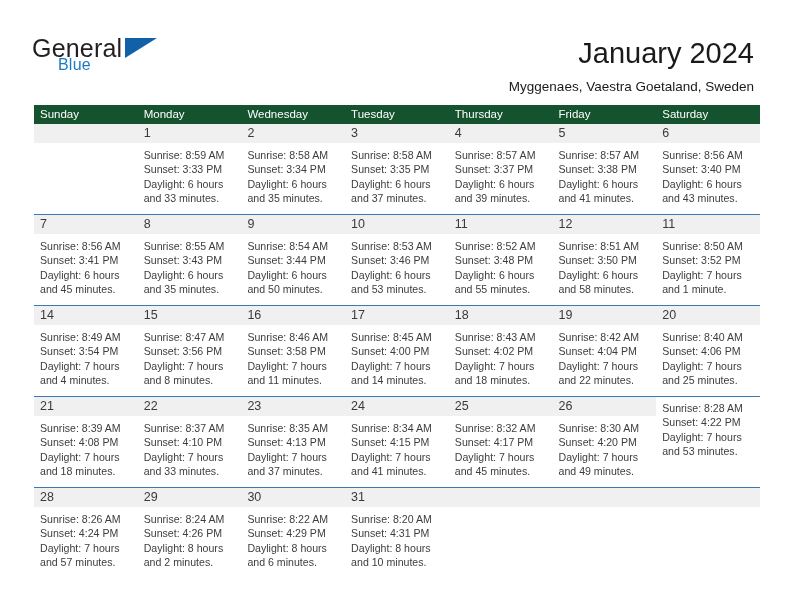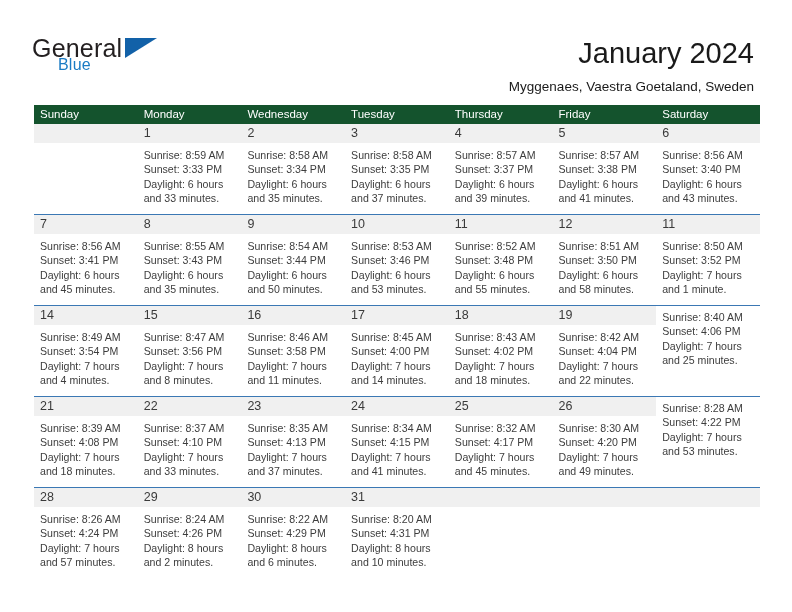--- a/index.html
+++ b/index.html
@@ -415,20 +415,23 @@
                 <span class="daynum">19</span>
               </div>
               <div class="day-body">
                 <div class="day-line">Sunrise: 8:42 AM</div>
                 <div class="day-line">Sunset: 4:04 PM</div>
                 <div class="day-line">Daylight: 7 hours</div>
                 <div class="day-line">and 22 minutes.</div>
               </div>
             </div>
             <div class="day-cell">
+              <div class="daynum-band">
+                <span class="daynum">20</span>
+              </div>
               <div class="day-body">
                 <div class="day-line">Sunrise: 8:40 AM</div>
                 <div class="day-line">Sunset: 4:06 PM</div>
                 <div class="day-line">Daylight: 7 hours</div>
                 <div class="day-line">and 25 minutes.</div>
               </div>
             </div>
           </div>
         </div>
         <div class="week week-4">

